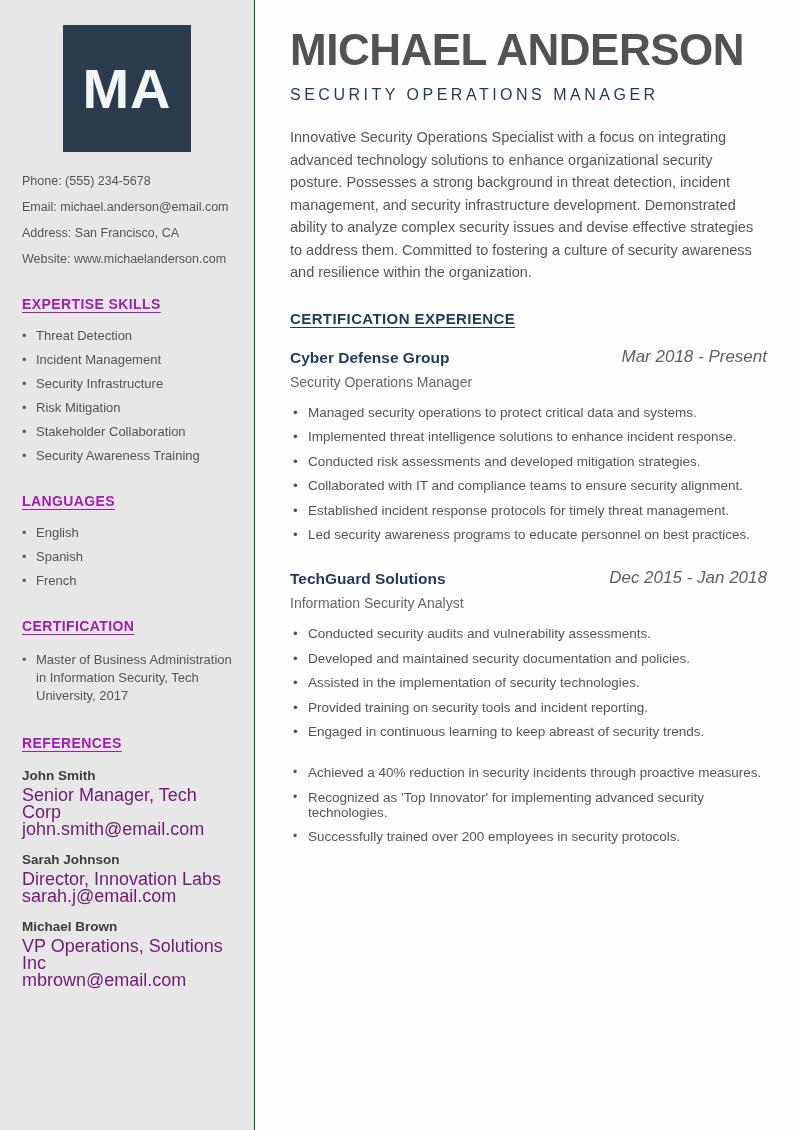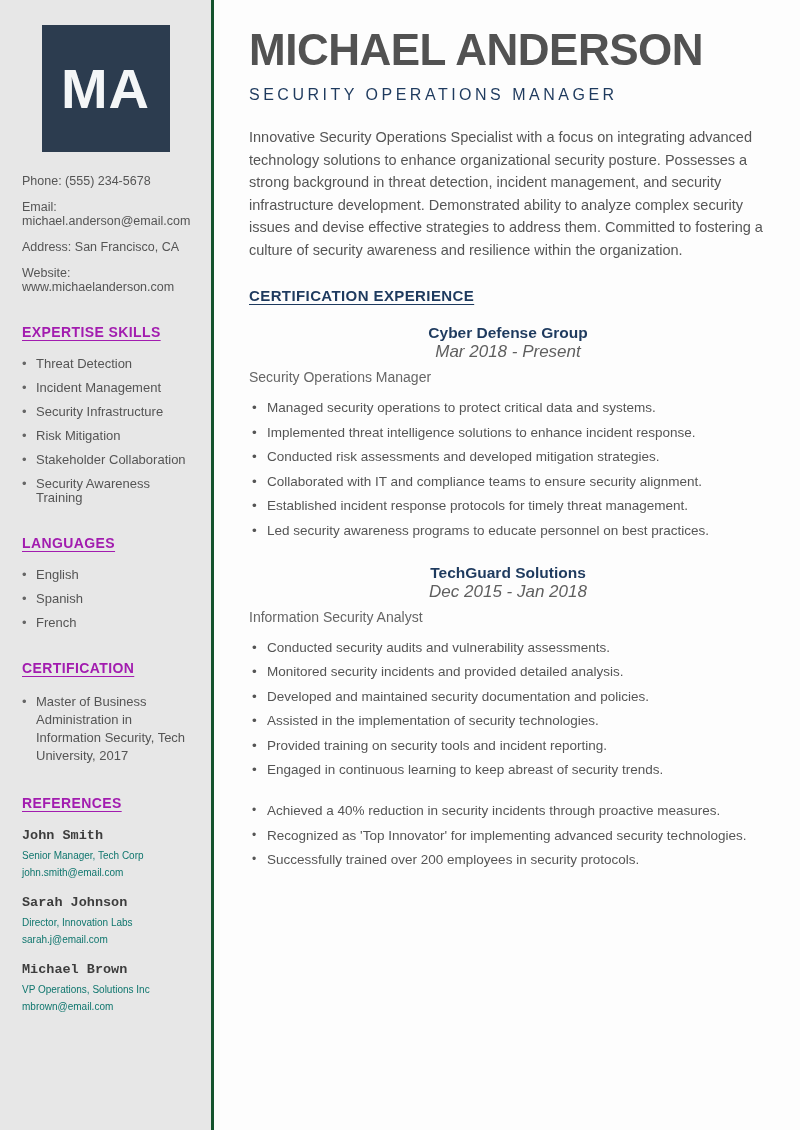--- a/index.html
+++ b/index.html
@@ -2,22 +2,22 @@
 <html><head>
 <meta charset="utf-8">
 <style>
   * { margin: 0; padding: 0; box-sizing: border-box; }
   html, body { width: 800px; background: #fdfdfd; }
   body { font-family: "Liberation Sans", sans-serif; }
   .page { display: flex; width: 800px; min-height: 1130px; background: #fdfdfd; }
 
   
   .sidebar {
-    width: 214px; min-height: 1130px; background: #e7e7e7;
-    border-right: 3px solid #14532d;
+    width: 255px; min-height: 1130px; background: #e7e7e7;
+    border-right: 1px solid #14532d;
     padding: 25px 22px 30px 22px; flex-shrink: 0;
   }
   .avatar {
     width: 128px; height: 127px; background: #2c3c4f;
     margin: 0 auto; display: flex; align-items: center; justify-content: center;
   }
   .avatar-initials {
     color: #f4f6f7; font-size: 56px; font-weight: 600; letter-spacing: 1px;
   }
   .contact { margin-top: 22px; }
@@ -30,42 +30,42 @@
   .side-list { list-style: none; }
   .side-list li {
     font-size: 13px; color: #555; margin-bottom: 10px; line-height: 14px;
     padding-left: 14px; position: relative;
   }
   .side-list li::before {
     content: "\2022"; position: absolute; left: 0; top: 0; color: #666;
   }
   .cert-list li { line-height: 18px; }
   .ref-person { margin-bottom: 14px; }
-  .ref-name { font-size: 13.5px; font-weight: bold; color: #3d3d3d; margin-bottom: 4px; font-family: Liberation Mono, monospace; }
-  .ref-line { font-size: 10px; color: #0f766e; line-height: 17px; }
+  .ref-name { font-size: 13.5px; font-weight: bold; color: #3d3d3d; margin-bottom: 4px; }
+  .ref-line { font-size: 18px; color: #701a75; line-height: 17px; }
 
   
   .main { flex: 1; padding: 28px 33px 30px 35px; background: #fdfdfd; }
   .name {
     font-size: 44px; font-weight: bold; color: #525252;
     letter-spacing: -0.5px; line-height: 1;
   }
   .role {
     margin-top: 14px; font-size: 16px; font-weight: 400;
     color: #1e3a5e; letter-spacing: 3.5px;
   }
   .summary { margin-top: 22px; font-size: 14.5px; color: #555; line-height: 22.5px; }
   .main-section { margin-top: 26px; }
   .main-heading {
     color: #1e3a5e; font-size: 15px; font-weight: bold; letter-spacing: 0.4px;
     text-decoration: underline; text-underline-offset: 3px;
   }
   .job { margin-top: 20px; }
   .job + .job { margin-top: 26px; }
-  .job-header { display: flex; justify-content: space-between; align-items: center; flex-direction: column; }
+  .job-header { display: flex; justify-content: space-between; align-items: flex-end; }
   .company { font-size: 15.5px; font-weight: bold; color: #1e3a5e; }
   .dates { font-size: 17px; font-style: italic; color: #5f5f5f; }
   .job-title { margin-top: 7px; font-size: 14px; color: #666; }
   .bullet-list { list-style: none; margin-top: 15px; }
   .bullet-list li {
     font-size: 13.5px; color: #555; margin-bottom: 9.5px; line-height: 15px;
     padding-left: 18px; position: relative;
   }
   .bullet-list li::before { content: "\2022"; position: absolute; left: 3px; top: 0; color: #555; }
   .ach-list { margin-top: 16px; }
@@ -165,21 +165,20 @@
       </div>
 
       <div class="job">
         <div class="job-header">
           <span class="company">TechGuard Solutions</span>
           <span class="dates">Dec 2015 - Jan 2018</span>
         </div>
         <div class="job-title">Information Security Analyst</div>
         <ul class="bullet-list">
           <li>Conducted security audits and vulnerability assessments.</li>
-          <li>Monitored security incidents and provided detailed analysis.</li>
           <li>Developed and maintained security documentation and policies.</li>
           <li>Assisted in the implementation of security technologies.</li>
           <li>Provided training on security tools and incident reporting.</li>
           <li>Engaged in continuous learning to keep abreast of security trends.</li>
         </ul>
       </div>
     </section>
 
     <section class="main-section">
       <ul class="bullet-list ach-list">

